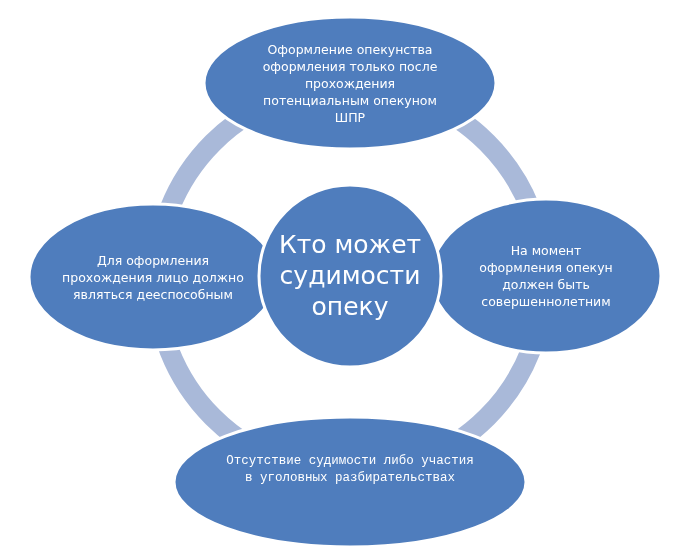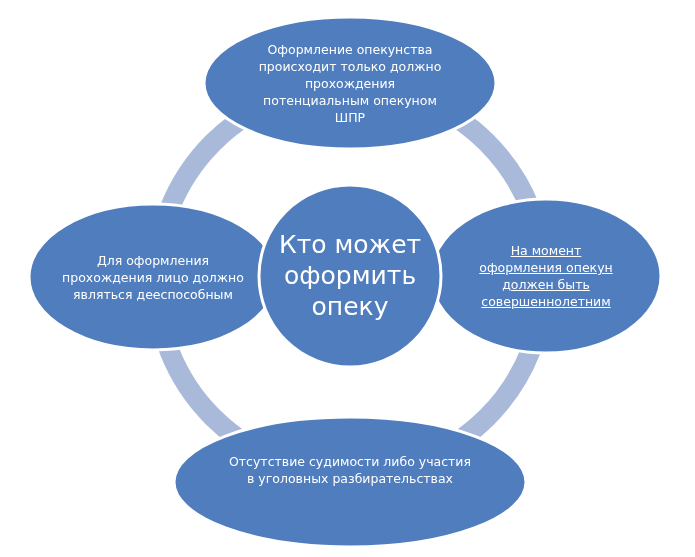--- a/index.html
+++ b/index.html
@@ -19,28 +19,28 @@
 <svg id="diagram" width="695" height="557" viewBox="0 0 695 557">
   <circle cx="350" cy="280" r="194" fill="none" stroke="#A9B9D9" stroke-width="20"></circle>
   <ellipse cx="350" cy="83" rx="146" ry="66" fill="#4F7DBD" stroke="#FFFFFF" stroke-width="3"></ellipse>
   <ellipse cx="350" cy="482" rx="176" ry="65" fill="#4F7DBD" stroke="#FFFFFF" stroke-width="3"></ellipse>
   <ellipse cx="153" cy="277" rx="124" ry="73" fill="#4F7DBD" stroke="#FFFFFF" stroke-width="3"></ellipse>
   <ellipse cx="546" cy="276" rx="115" ry="77" fill="#4F7DBD" stroke="#FFFFFF" stroke-width="3"></ellipse>
   <circle cx="350" cy="276" r="91" fill="#4F7DBD" stroke="#FFFFFF" stroke-width="3"></circle>
 </svg>
 
 <div class="node-text" style="left:210px; top:20px; width:280px; height:126px;">Оформление опекунства
-происходит только должно
+оформления только после
 прохождения
 потенциальным опекуном
 ШПР</div>
-<div class="node-text" style="left:440px; top:205px; width:212px; height:142px;text-decoration:underline;">На момент
+<div class="node-text" style="left:440px; top:205px; width:212px; height:142px;">На момент
 оформления опекун
 должен быть
 совершеннолетним</div>
-<div class="node-text" style="left:185px; top:440px; width:330px; height:60px;">Отсутствие судимости либо участия
+<div class="node-text" style="left:185px; top:440px; width:330px; height:60px;font-family:Liberation Mono, monospace;">Отсутствие судимости либо участия
 в уголовных разбирательствах</div>
 <div class="node-text" style="left:36px; top:210px; width:234px; height:134px;">Для оформления
 прохождения лицо должно
 являться дееспособным</div>
 <div class="node-text center-text" style="left:265px; top:200px; width:170px; height:150px;">Кто может
-оформить
+судимости
 опеку</div>
 
 </body></html>

